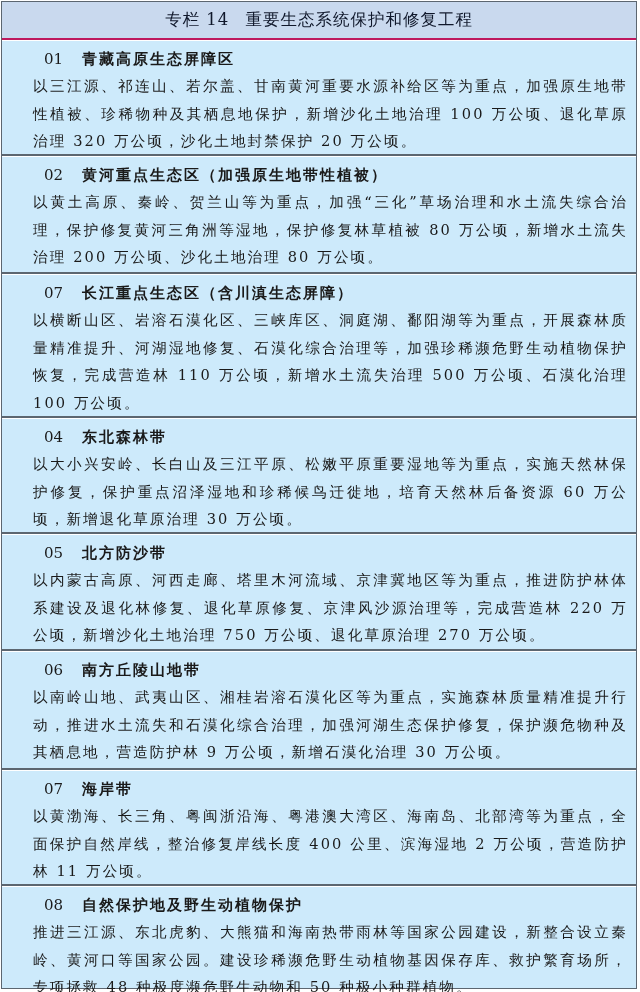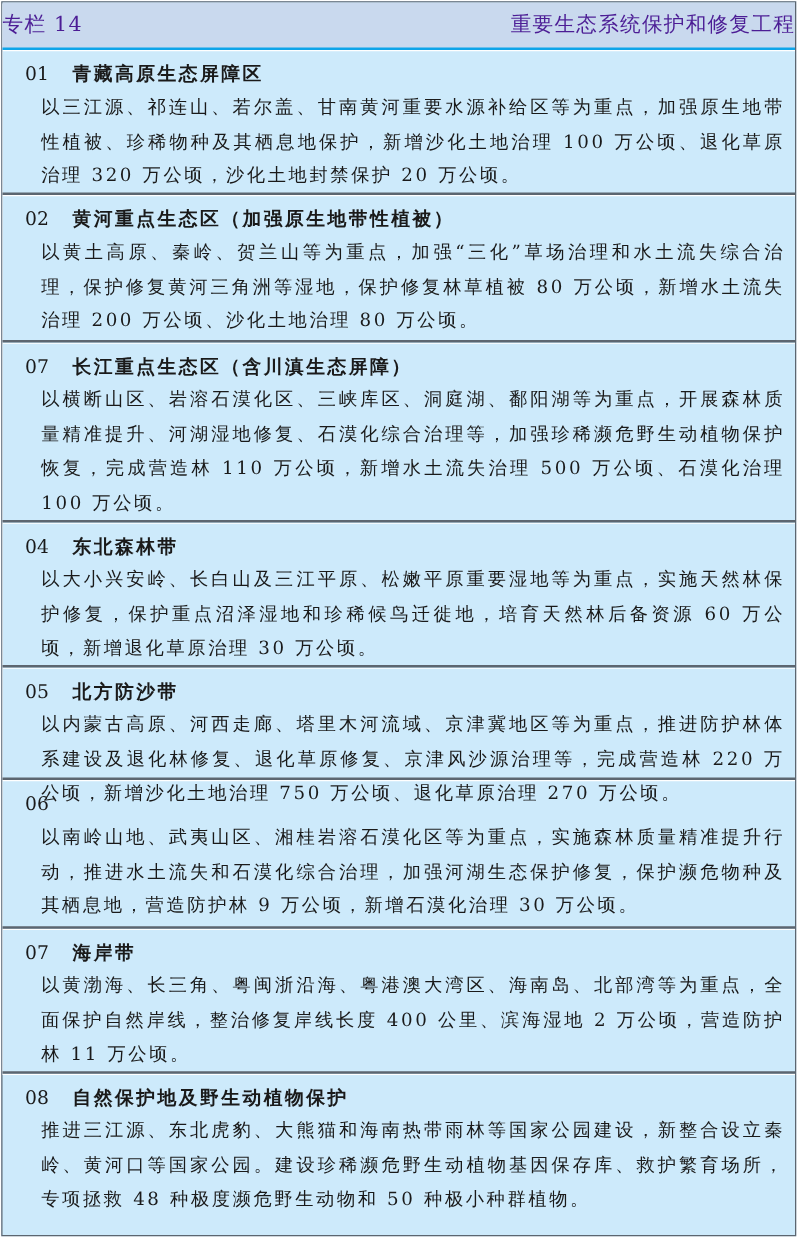--- a/index.html
+++ b/index.html
@@ -6,32 +6,32 @@
   body {
     width: 640px; height: 992px; overflow: hidden; background: #ffffff;
     font-family: "DejaVu Serif", "Liberation Serif", serif;
     color: #1a1a1a;
   }
   .box {
     position: absolute; left: 1px; top: 1px; width: 636px; height: 988px;
     border: 1px solid #5c6670; background: #cdeafb; box-sizing: border-box;
   }
   .header {
-    height: 36px; background: #c9d9ee; display: flex; align-items: center; justify-content: space-between;
-    font-size: 16.5px; letter-spacing: 1px; color: #4c1d95;
-    border-bottom: 2px solid #0ea5e9; box-shadow: 0 1px 0 #ffffff;
+    height: 36px; background: #c9d9ee; display: flex; align-items: center; justify-content: center;
+    font-size: 16.5px; letter-spacing: 1px; color: #0f172a;
+    border-bottom: 2px solid #be185d; box-shadow: 0 1px 0 #ffffff;
   }
   .header .num { margin-right: 16px; }
   .section {
     position: relative; box-sizing: border-box;
     border-bottom: 2px solid #5c6670; box-shadow: 0 1px 0 #ffffff;
     padding: 6px 8px 2px 0;
   }
   .section:last-child { border-bottom: none; box-shadow: none; }
-  .row { display: flex; }
+  .row { display: flex; padding-left: 24px; }
   .idx { width: 56px; flex: 0 0 56px; padding-left: 18px; box-sizing: border-box;
          font-size: 15px; line-height: 26px; }
   .title { font-size: 15px; line-height: 26px; letter-spacing: 2px; font-weight: bold; }
   .body { margin-left: 31px; font-size: 14.6px; line-height: 27.5px; letter-spacing: 2.1px;
           text-align: justify; }
 </style>
 </head>
 <body>
 
 <div class="box">
@@ -65,31 +65,32 @@
   </div>
 
   <div class="section" style="height:116px">
     <div class="row">
         <span class="idx">04</span>
         <span class="title">东北森林带</span>
       </div>
     <div class="body">以大小兴安岭、长白山及三江平原、松嫩平原重要湿地等为重点，实施天然林保护修复，保护重点沼泽湿地和珍稀候鸟迁徙地，培育天然林后备资源 60 万公顷，新增退化草原治理 30 万公顷。</div>
   </div>
 
-  <div class="section" style="height:90px">
+  <div class="section" style="height:117px">
     <div class="row">
         <span class="idx">05</span>
         <span class="title">北方防沙带</span>
       </div>
     <div class="body">以内蒙古高原、河西走廊、塔里木河流域、京津冀地区等为重点，推进防护林体系建设及退化林修复、退化草原修复、京津风沙源治理等，完成营造林 220 万公顷，新增沙化土地治理 750 万公顷、退化草原治理 270 万公顷。</div>
   </div>
 
   <div class="section" style="height:119px">
     <div class="row">
         <span class="idx">06</span>
+        <span class="title">南方丘陵山地带</span>
       </div>
     <div class="body">以南岭山地、武夷山区、湘桂岩溶石漠化区等为重点，实施森林质量精准提升行动，推进水土流失和石漠化综合治理，加强河湖生态保护修复，保护濒危物种及其栖息地，营造防护林 9 万公顷，新增石漠化治理 30 万公顷。</div>
   </div>
 
   <div class="section" style="height:116px">
     <div class="row">
         <span class="idx">07</span>
         <span class="title">海岸带</span>
       </div>
     <div class="body">以黄渤海、长三角、粤闽浙沿海、粤港澳大湾区、海南岛、北部湾等为重点，全面保护自然岸线，整治修复岸线长度 400 公里、滨海湿地 2 万公顷，营造防护林 11 万公顷。</div>

